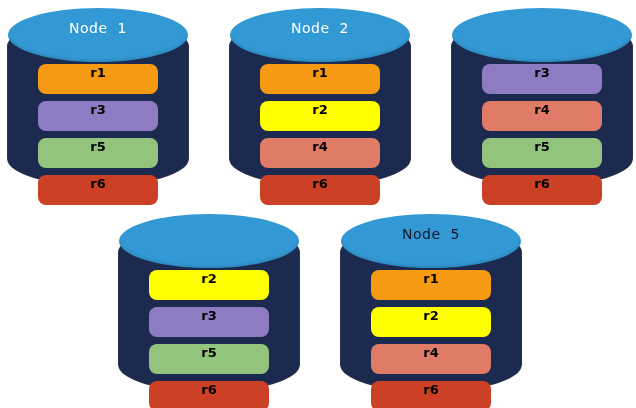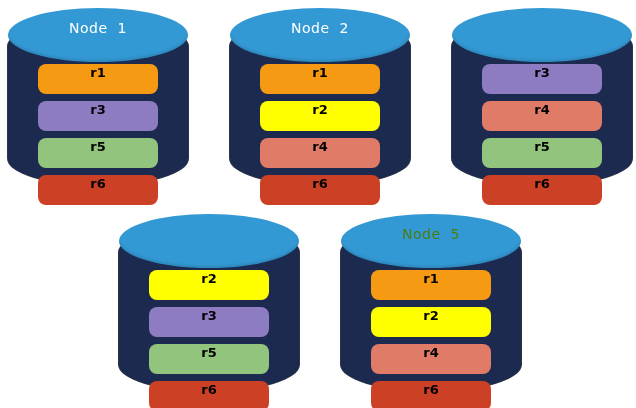--- a/index.html
+++ b/index.html
@@ -109,21 +109,21 @@
       <div class="replicas">
         <div class="rep" style="background: rgb(255, 255, 0); color: rgb(0, 0, 0);">r2</div>
         <div class="rep" style="background: rgb(142, 124, 195); color: rgb(0, 0, 0);">r3</div>
         <div class="rep" style="background: rgb(147, 196, 125); color: rgb(0, 0, 0);">r5</div>
         <div class="rep" style="background: rgb(204, 65, 37); color: rgb(0, 0, 0);">r6</div>
       </div>
     </div>
     <div class="node" style="left: 341px; top: 212px;">
       <div class="cyl-body" style="--navy: #1b2a4e;"></div>
       <div class="cyl-top" style="--capblue: #3399d4;"></div>
-      <div class="node-label" style="color: #4d7c0f;">Node  5</div>
+      <div class="node-label" style="color: #0f172a;">Node  5</div>
       <div class="replicas">
         <div class="rep" style="background: rgb(247, 154, 19); color: rgb(0, 0, 0);">r1</div>
         <div class="rep" style="background: rgb(255, 255, 0); color: rgb(0, 0, 0);">r2</div>
         <div class="rep" style="background: rgb(224, 123, 103); color: rgb(0, 0, 0);">r4</div>
         <div class="rep" style="background: rgb(204, 65, 37); color: rgb(0, 0, 0);">r6</div>
       </div>
     </div>
   </div>
 
 </body></html>

